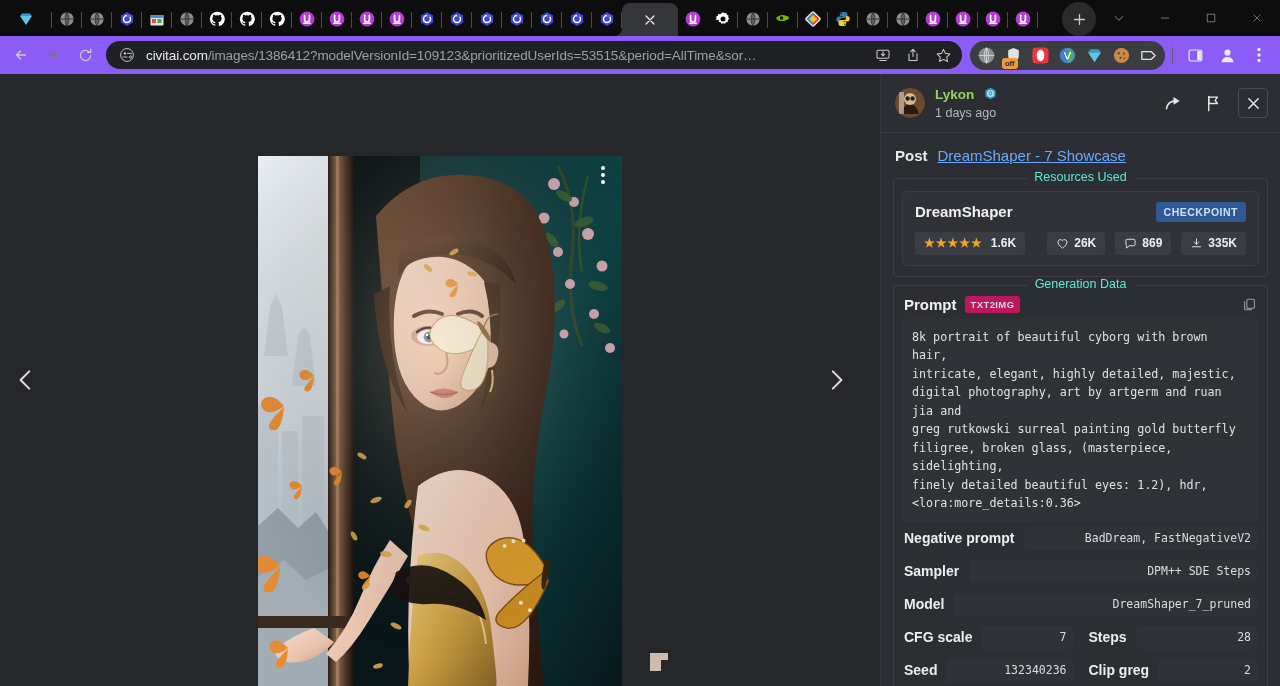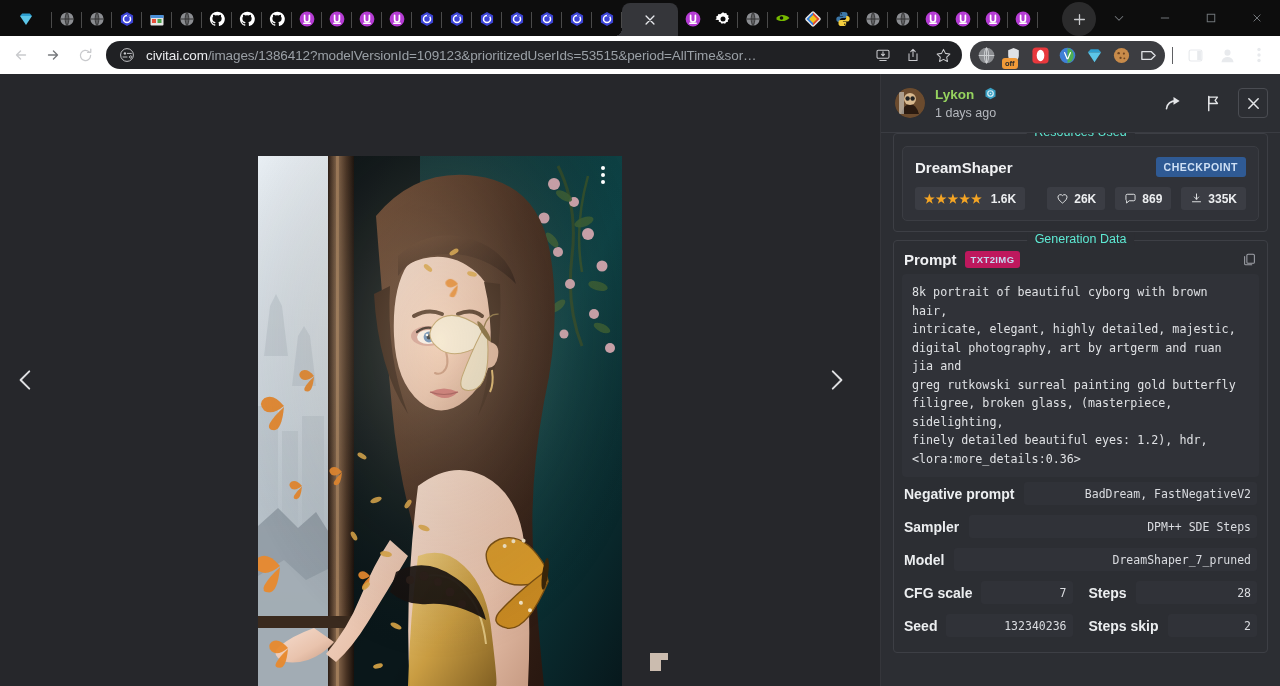--- a/index.html
+++ b/index.html
@@ -51,21 +51,21 @@
     display: flex; align-items: center; justify-content: center;
     border-radius: 50%; background: #2b2b2c; flex: 0 0 auto;
     color: #c8c9cc; font-size: 19px; line-height: 1;
   }
   .wincontrols { display: flex; align-items: center; height: 36px; flex: 0 0 auto; }
   .wc { width: 46px; height: 36px; display: flex; align-items: center; justify-content: center; }
   .wc svg { opacity: .72; }
 
   
   .toolbar {
-    height: 38px; background: #ffffff;
+    height: 38px; background: #8b5cf6;
     display: flex; align-items: center; padding: 0 6px;
     gap: 2px;
   }
   .navbtn {
     width: 30px; height: 30px; border-radius: 50%;
     display: flex; align-items: center; justify-content: center;
     color: #c9cacd; flex: 0 0 auto;
   }
   .omnibox {
     flex: 1 1 auto; height: 28px; background: #202124;
@@ -870,20 +870,24 @@
         <div class="hdr-close">
           <svg width="15" height="15" viewBox="0 0 16 16">
               <path d="M3 3l10 10M13 3L3 13" stroke="#e4e5e8" stroke-width="1.6" stroke-linecap="round"></path>
             </svg>
         </div>
       </div>
       <div class="sp-divider-top"></div>
 
       <div class="sp-body">
 
+        <div class="post-row">
+          <span class="post-label">Post</span>
+          <a class="post-link" href="#">DreamShaper - 7 Showcase</a>
+        </div>
 
         <div class="fieldset">
           <div class="legend">Resources Used</div>
           <div class="resource-card">
             <div class="rc-top">
               <span class="rc-name">DreamShaper</span>
               <span class="chip-checkpoint">CHECKPOINT</span>
             </div>
             <div class="rc-bottom">
               <div class="pill">
@@ -964,21 +968,21 @@
               <span class="kv-key">Steps</span>
               <span class="kv-val">28</span>
             </div>
           </div>
           <div class="kv-pair">
             <div class="kv-half">
               <span class="kv-key">Seed</span>
               <span class="kv-val">132340236</span>
             </div>
             <div class="kv-half">
-              <span class="kv-key">Steps skip</span>
+              <span class="kv-key">Clip greg</span>
               <span class="kv-val">2</span>
             </div>
           </div>
         </div>
 
       </div>
     </div>
 
   </div>
 </div>

